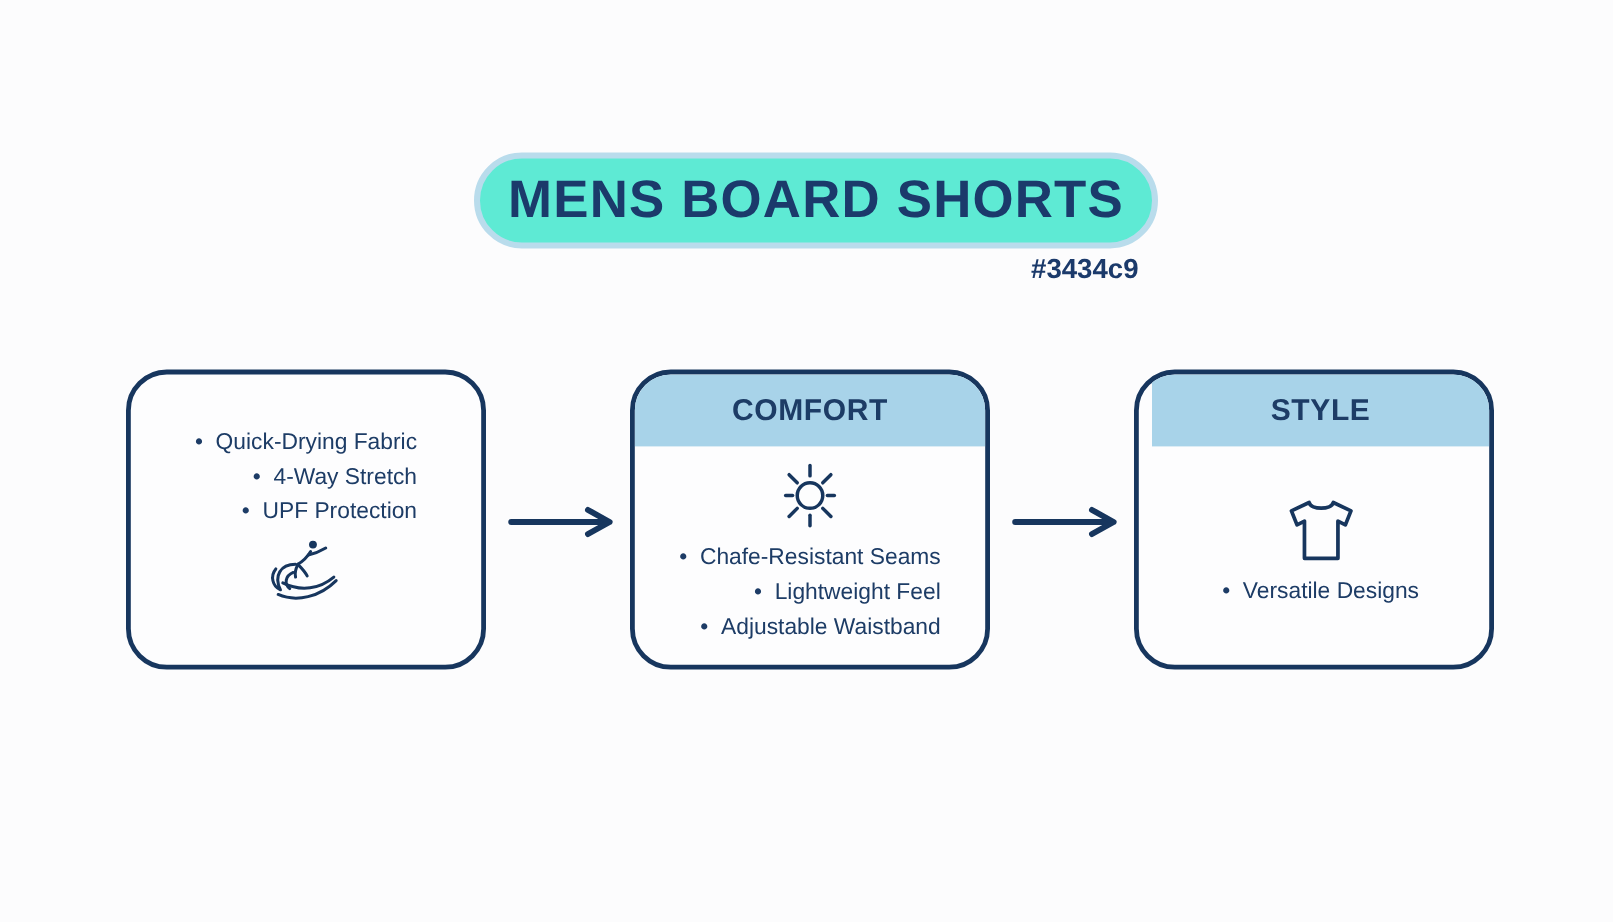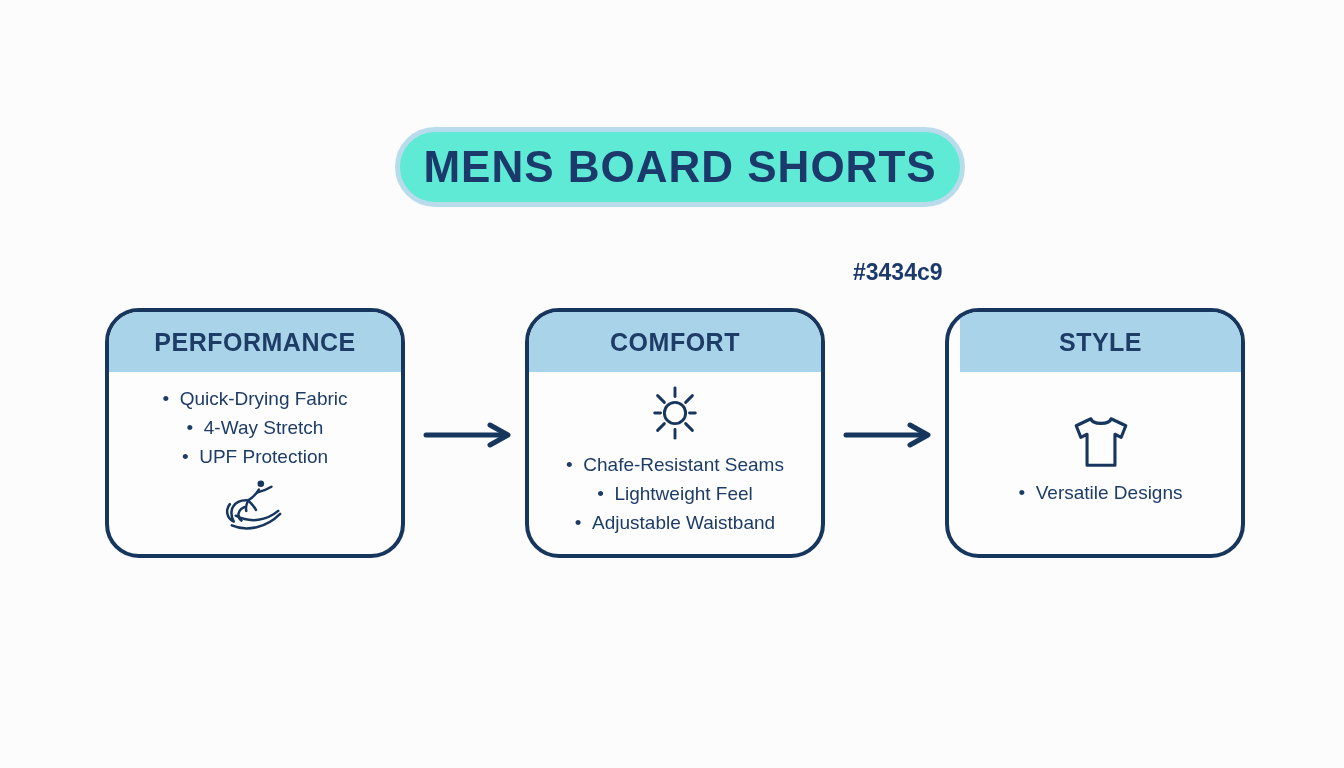--- a/index.html
+++ b/index.html
@@ -26,21 +26,21 @@
     border-radius:46px;
     background:#5eead4;
     display:flex;align-items:center;justify-content:center;
   }
   .title-pill h1{
     font-size:44px;font-weight:bold;letter-spacing:1px;
     color:var(--title-navy);white-space:nowrap;
   }
   .hex-label{
     position:absolute;left:853px;top:211px;width:102px;
-    font-size:23px;font-weight:bold;color:var(--title-navy);margin-top:48px;
+    text-align:center;font-size:23px;font-weight:bold;color:var(--title-navy);
   }
 
   
   .card{
     position:absolute;top:308px;width:300px;height:250px;
     border:4px solid var(--navy);
     border-radius:34px;
     background:#fdfdfe;
     overflow:hidden;
     display:flex;flex-direction:column;
@@ -54,21 +54,21 @@
     display:flex;align-items:center;justify-content:center;
   }
   .card-header span{
     font-size:25px;font-weight:bold;letter-spacing:0.5px;color:var(--text-navy);
   }
   .card-body{
     flex:1;display:flex;flex-direction:column;
     align-items:center;justify-content:center;
     padding:6px 10px 12px;gap:8px;
   }
-  ul.feature-list{list-style:none;text-align:center;}
+  ul.feature-list{list-style:none;text-align:right;}
   ul.feature-list li{
     font-size:19px;line-height:29px;color:var(--text-navy);white-space:nowrap;
   }
   ul.feature-list li::before{content:"\2022\00a0\00a0";color:var(--text-navy);}
   .card-icon{color:var(--navy);display:block;}
 
   
   .arrow{
     position:absolute;top:421px;width:92px;height:28px;color:var(--navy);
   }
@@ -79,23 +79,20 @@
 <body>
 
 <div class="stage">
 
   <div class="title-pill">
     <h1>MENS BOARD SHORTS</h1>
   </div>
   <div class="hex-label">#3434c9</div>
 
   <div class="card card-1">
-    <div class="card-header">
-      <span>PERFORMANCE</span>
-    </div>
     <div class="card-body">
       <ul class="feature-list">
         <li>Quick-Drying Fabric</li>
         <li>4-Way Stretch</li>
         <li>UPF Protection</li>
       </ul>
       <svg class="card-icon" width="70" height="58" viewBox="0 0 72 60" fill="none" stroke="currentColor" stroke-width="2.6" stroke-linecap="round" stroke-linejoin="round">
         <circle cx="42" cy="5" r="3.4" fill="currentColor" stroke="none"></circle>
         <path d="M40 11 C37 16 34 19 29 22"></path>
         <path d="M38 14 C43 13 48 11 53 8"></path>

